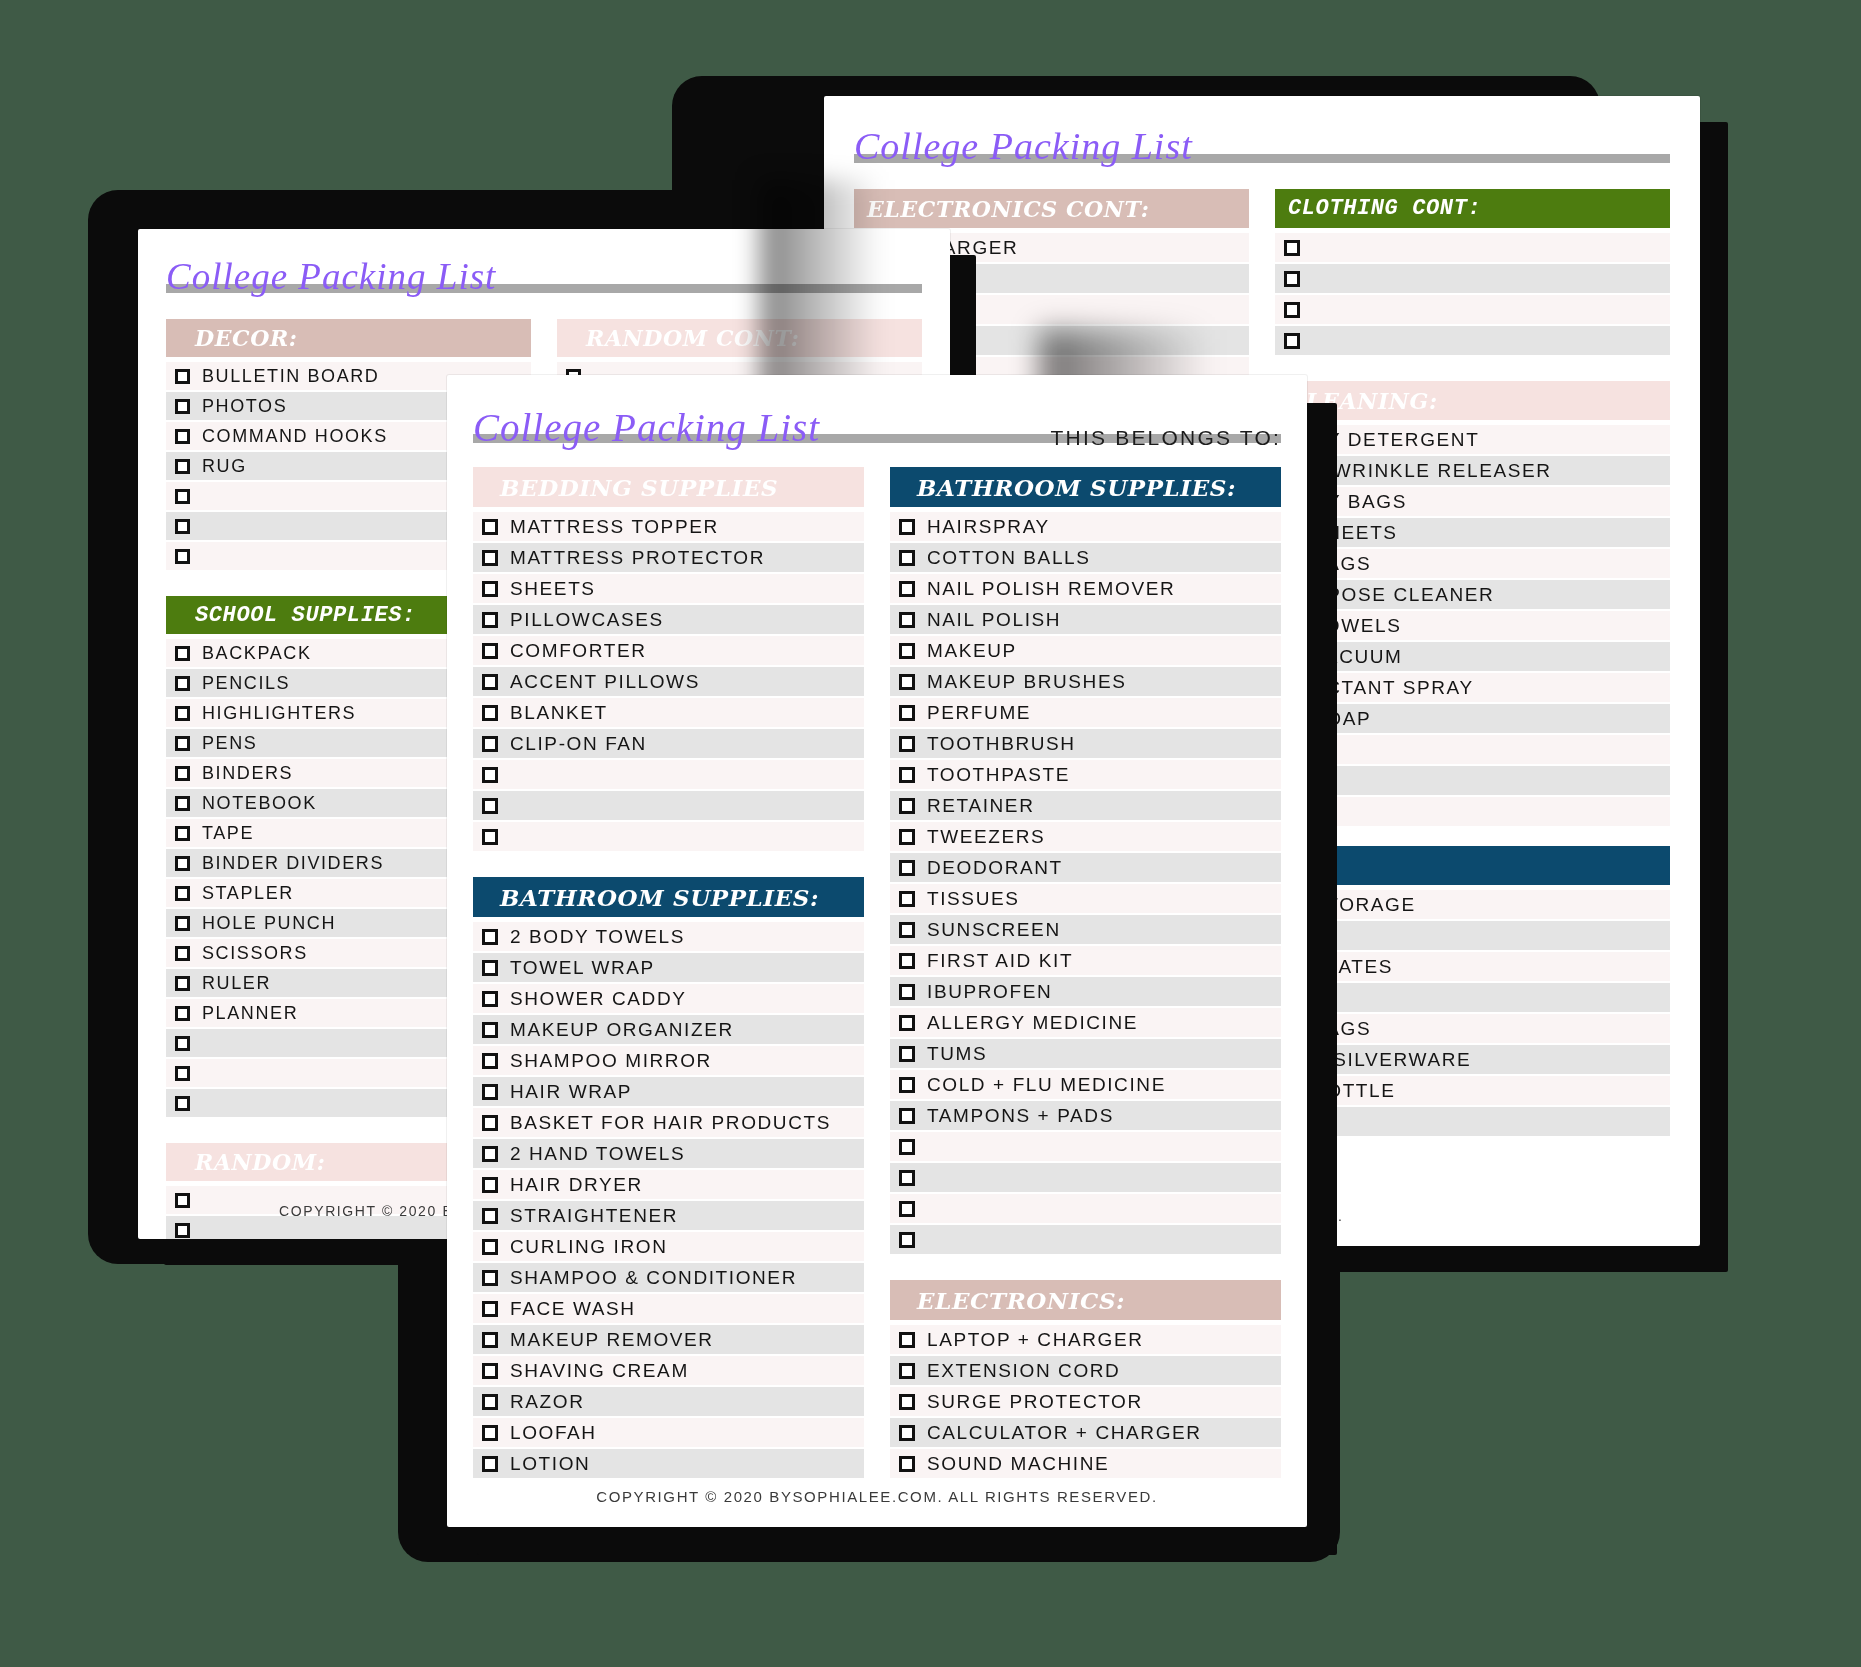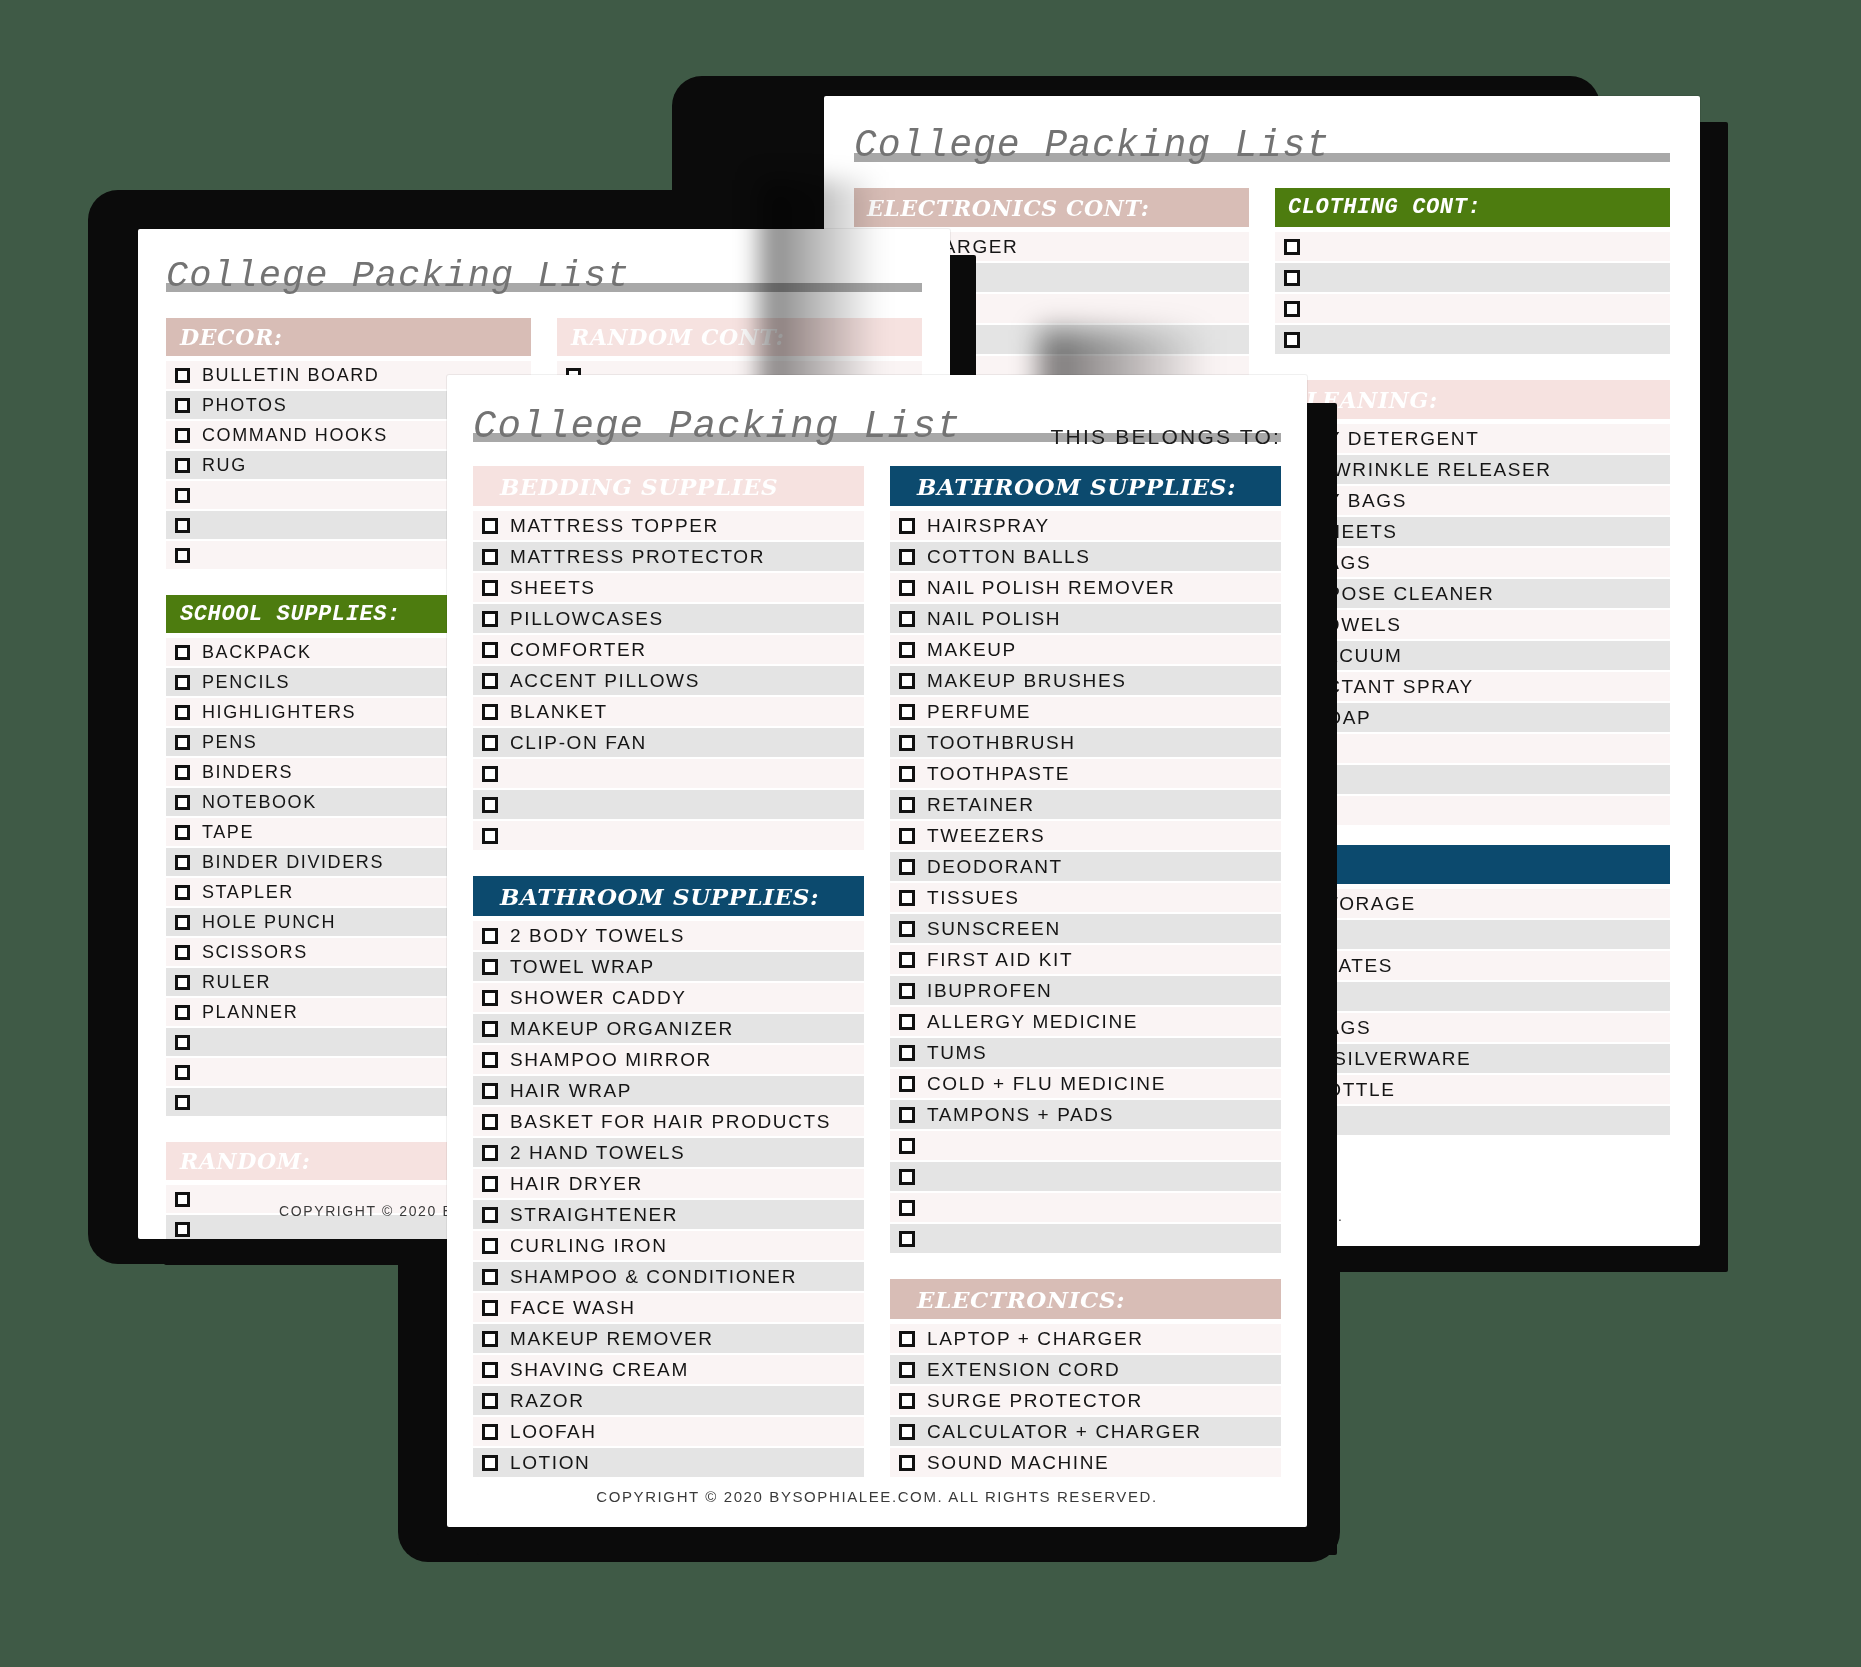--- a/index.html
+++ b/index.html
@@ -30,24 +30,24 @@
 
   
   .plate { position: absolute; background: #0b0b0b; border-radius: 30px; }
   .plate.p1 { left: 672px; top: 76px;  width: 928px; height: 1196px; z-index: 0; }
   .plate.p2 { left: 88px;  top: 190px; width: 884px; height: 1074px; z-index: 0; }
   .plate.p3 { left: 398px; top: 342px; width: 942px; height: 1220px; z-index: 0; }
 
   
   .page-head { position: relative; }
   .script-title {
-    font-family: Liberation Mono, monospace;
+    font-family: Liberation Serif, serif;
     font-style: italic;
     font-weight: 400;
-    color: #737373;
+    color: #8b5cf6;
     letter-spacing: 1px;
     white-space: nowrap;
     position: relative;
     z-index: 2;
   }
   .head-rule { height: 9px; background: #a8a8a8; width: 100%; }
   .belongs {
     font-family: "Liberation Sans", sans-serif;
     color: #1c1c1c;
     letter-spacing: 2.2px;
@@ -98,21 +98,21 @@
   .front .head-rule { margin-top: -16px; }
   .front .belongs { font-size: 21px; }
   .front .sect-head { height: 40px; font-size: 23px; padding-left: 27px; margin-bottom: 5px; }
   .front .row { height: 29px; margin-bottom: 2px; padding-left: 9px; }
   .front .cb { width: 16px; height: 16px; }
   .front .row-label { font-size: 19px; margin-left: 12px; }
   .front .copyright { font-size: 15px; }
 
   
   .mid .script-title { font-size: 37px; }
-  .mid .sect-head { height: 38px; font-size: 22px; padding-left: 14px; margin-bottom: 5px; }
+  .mid .sect-head { height: 38px; font-size: 22px; padding-left: 29px; margin-bottom: 5px; }
   .mid .row { height: 28px; margin-bottom: 2px; padding-left: 9px; }
   .mid .cb { width: 15px; height: 15px; }
   .mid .row-label { font-size: 18px; margin-left: 12px; }
   .mid .copyright { font-size: 14px; }
 
   
   .back .script-title { font-size: 38px; }
   .back .sect-head { height: 39px; font-size: 22px; padding-left: 13px; margin-bottom: 5px; }
   .back .row { height: 29px; margin-bottom: 2px; padding-left: 9px; }
   .back .cb { width: 16px; height: 16px; }

